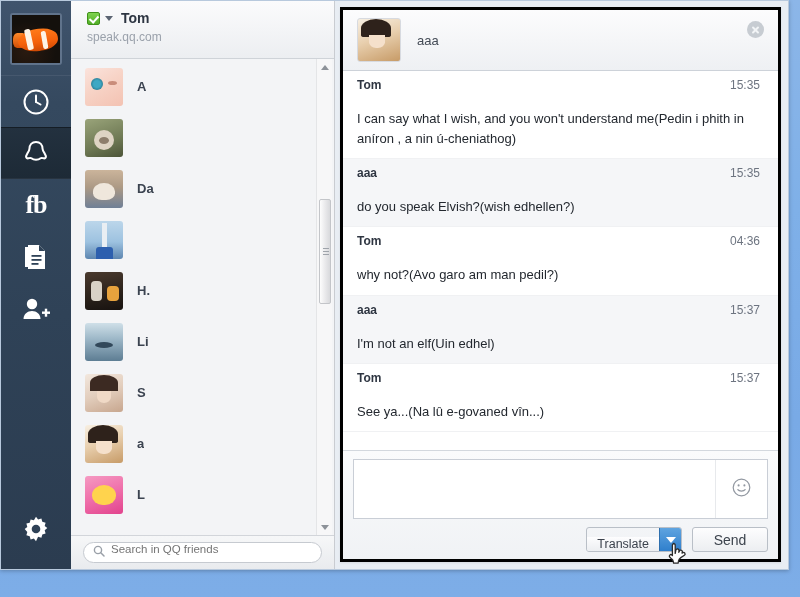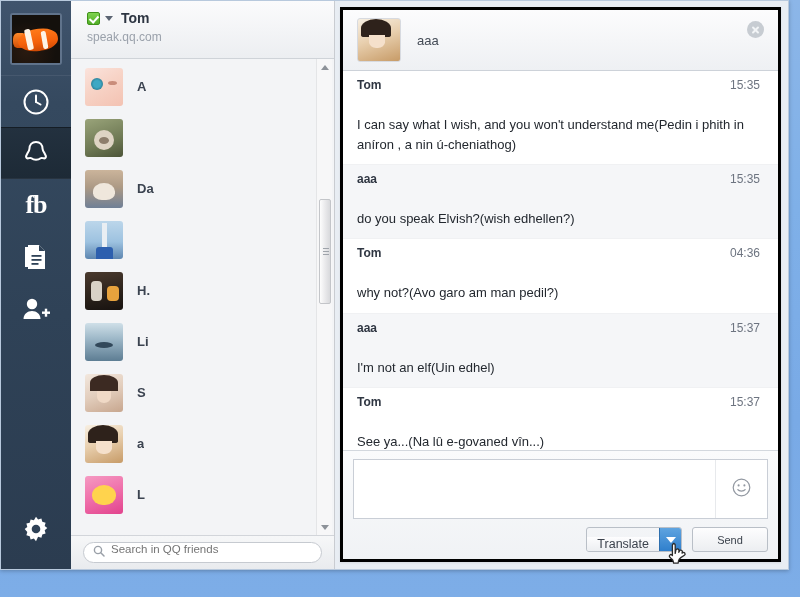--- a/index.html
+++ b/index.html
@@ -328,21 +328,21 @@
     border-bottom: 1px solid #f0f1f3;
   }
   .msg.alt { background: #f5f6f8; }
   .msg-top {
     display: flex;
     justify-content: space-between;
     align-items: baseline;
   }
   .msg-author { font-size: 12px; font-weight: bold; color: #2f3642; }
   .msg-time   { font-size: 12px; color: #6d7480; }
-  .msg-text   { font-size: 13px; color: #23282f; margin-top: 23px; line-height: 1.55; }
+  .msg-text   { font-size: 13px; color: #23282f; margin-top: 17px; line-height: 1.55; }
 
   #composer {
     flex: 0 0 auto;
     border-top: 1px solid #d3d8de;
     background: linear-gradient(180deg,#fafbfc 0%,#f0f2f5 100%);
     padding: 8px 10px 7px 10px;
   }
   #composer-box {
     display: flex;
     background: #ffffff;
@@ -370,21 +370,21 @@
     align-items: center;
     gap: 10px;
     margin-top: 8px;
   }
   .btn {
     height: 25px;
     min-width: 76px;
     border: 1px solid #b9bfc7;
     border-radius: 3px;
     background: linear-gradient(180deg,#fdfdfe 0%,#eceef1 100%);
-    font-size: 11px;
+    font-size: 14px;
     color: #3c434d;
     display: flex; align-items: center; justify-content: center;
     cursor: pointer;
     font-family: "Liberation Sans", sans-serif;
   }
   #translate-group {
     display: flex;
     height: 25px;
     border: 1px solid #b9bfc7;
     border-radius: 3px;

